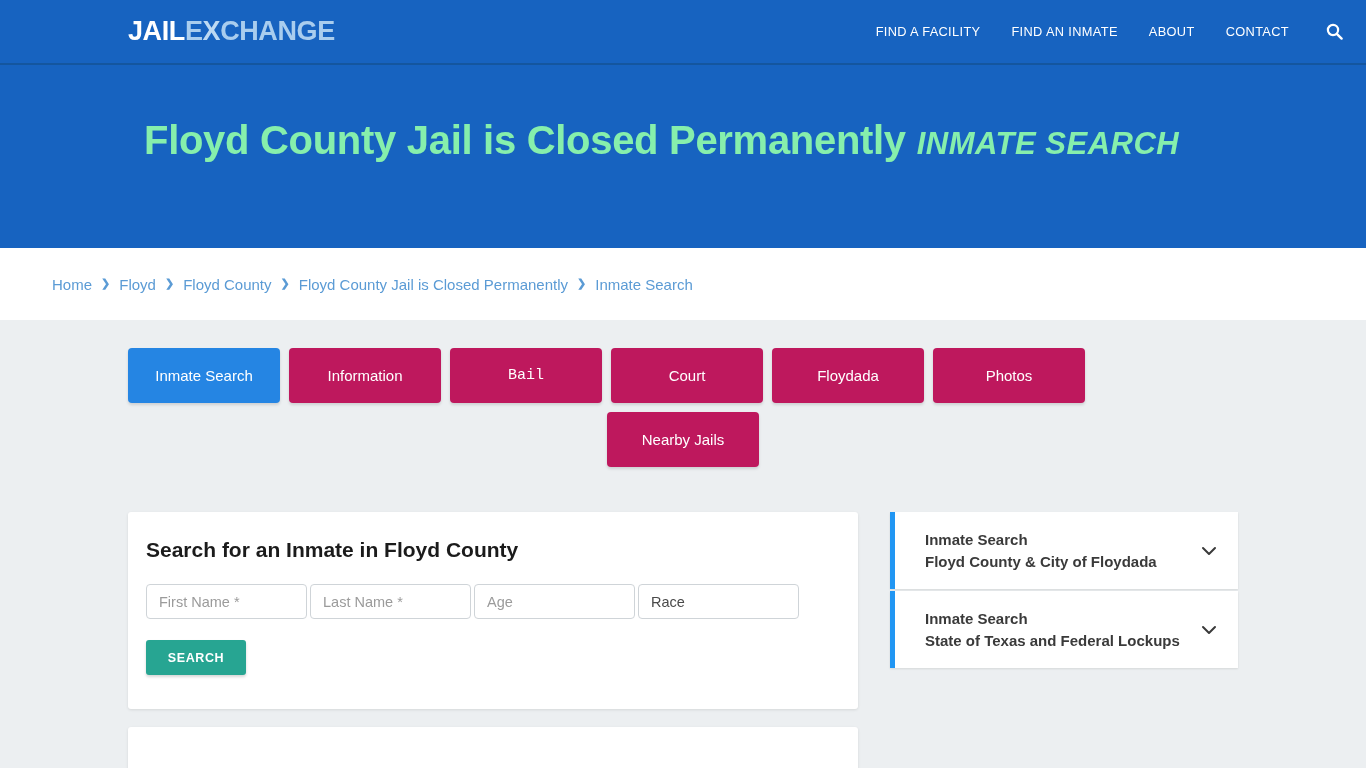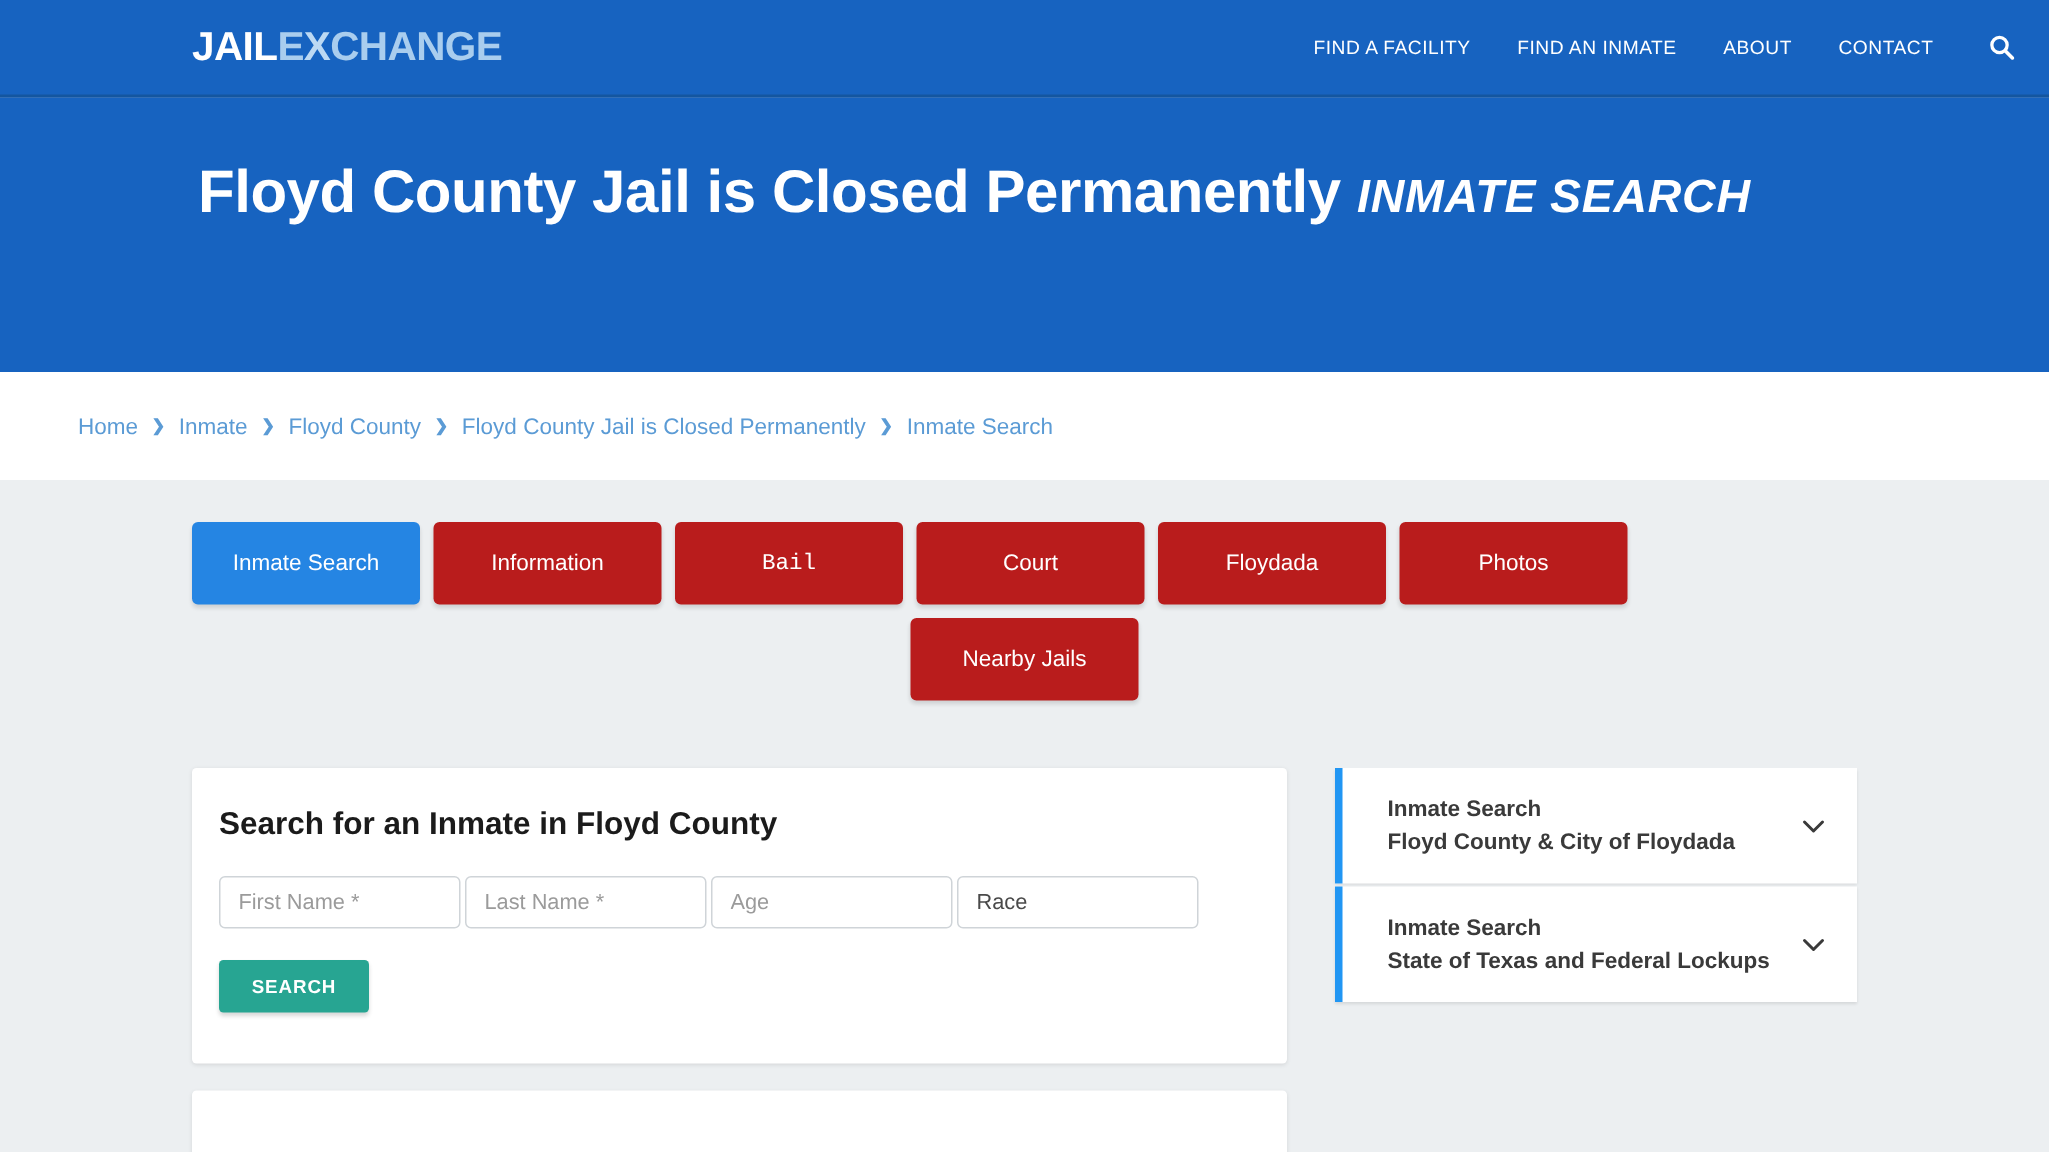--- a/index.html
+++ b/index.html
@@ -64,22 +64,22 @@
   }
   .nav-search-btn svg { display: block; }
 
   
   .hero {
     background: #1763c0;
     height: 183px;
     padding: 30px 128px 0 128px;
   }
   .hero-title {
-    margin: 4px;
-    color: #ffffff;
+    margin: 16px;
+    color: #86efac;
     font-size: 40px;
     line-height: 1.45;
     font-weight: bold;
     letter-spacing: -0.3px;
   }
   .hero-title .title-sub {
     font-size: 31px;
     font-style: italic;
     font-weight: bold;
     letter-spacing: 0.5px;
@@ -121,21 +121,21 @@
     padding: 28px 128px 0 128px;
   }
 
   .tab-row {
     display: flex;
     gap: 9px;
     justify-content: flex-start;
   }
   .tab-row.row-2 { justify-content: center; margin-top: 9px; }
   .tab-btn {
-    background: #b91c1c;
+    background: #be185d;
     color: #ffffff;
     border: none;
     border-radius: 4px;
     height: 55px;
     font-size: 15px;
     font-family: "Liberation Sans", sans-serif;
     cursor: pointer;
     box-shadow: 0 2px 3px rgba(0,0,0,0.13);
     padding: 0 10px;
     white-space: nowrap;
@@ -300,21 +300,21 @@
 </header>
 
 <section class="hero">
   <h1 class="hero-title"><span>Floyd County Jail is Closed Permanently </span><span class="title-sub">INMATE SEARCH</span></h1>
 </section>
 
 <div class="crumb-band">
   <div class="breadcrumb">
     <a href="#">Home</a>
     <span class="sep">❯</span>
-    <a href="#">Inmate</a>
+    <a href="#">Floyd</a>
     <span class="sep">❯</span>
     <a href="#">Floyd County</a>
     <span class="sep">❯</span>
     <a href="#">Floyd County Jail is Closed Permanently</a>
     <span class="sep">❯</span>
     <span class="crumb-current">Inmate Search</span>
   </div>
 </div>
 
 <main class="content-area">

